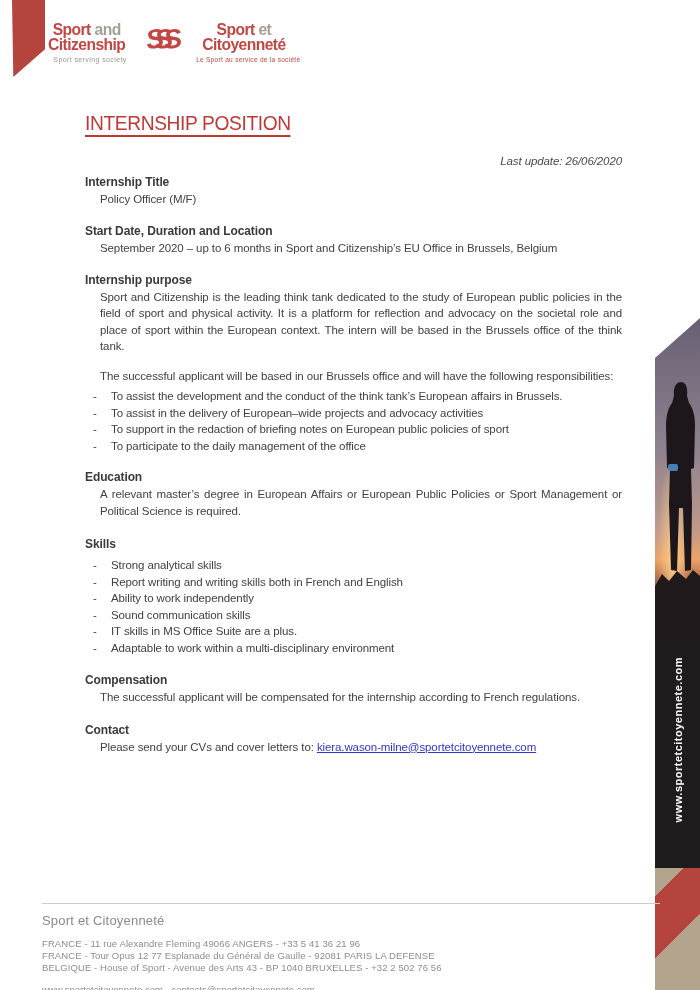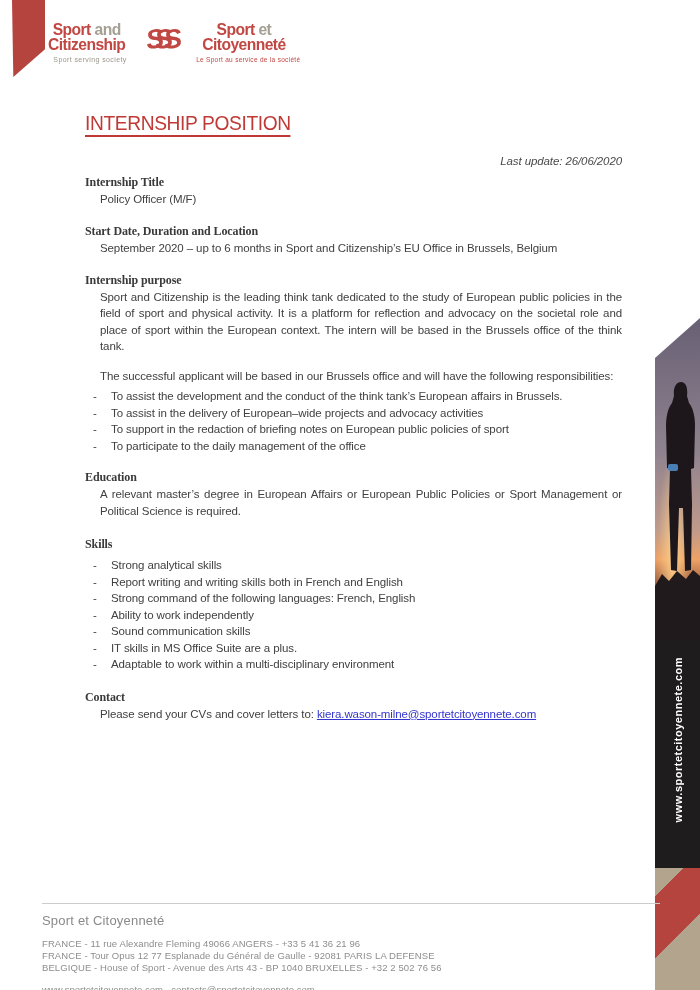--- a/index.html
+++ b/index.html
@@ -28,21 +28,21 @@
   .logo-fr{margin-top:6px;margin-left:8px;text-align:center;}
   .tagline-fr{font-size:6.5px;color:#c14743;margin-top:4px;letter-spacing:.3px;}
   
   .content{position:absolute;left:85px;top:112px;width:537px;font-size:11.5px;line-height:16.5px;letter-spacing:-0.1px;color:#414141;}
   .doc-title{
     display:inline-block;color:#bf3a36;font-size:20px;font-weight:400;letter-spacing:-0.4px;
     border-bottom:2px solid #bf3a36;padding-bottom:1px;line-height:22px;transform:scaleX(.96);transform-origin:left;
   }
   .last-update{text-align:right;font-style:italic;color:#4a4a4a;margin-top:16px;font-size:11.5px;}
   .sec{margin-top:15px;}
-  .sec h2{margin:0;font-size:12px;font-weight:bold;color:#3a3a3a;line-height:17px;letter-spacing:-0.1px;font-family:Liberation Serif, serif;}
+  .sec h2{margin:0;font-size:12px;font-weight:bold;color:#3a3a3a;line-height:17px;letter-spacing:-0.1px;}
   .sec .body{margin-left:15px;}
   .sec .body.just{text-align:justify;}
   .mt4{margin-top:4px;}.mt10{margin-top:10px;}.mt13{margin-top:13px;}
   .mt16{margin-top:16px;}.mt17{margin-top:17px;}
   ul.dash{list-style:none;margin:4px;padding:0;}
   ul.dash li{position:relative;padding-left:22px;line-height:16.5px;}
   ul.dash li::before{content:"-";position:absolute;left:4px;}
   .purpose-bullets{margin-left:40px;}
   .skills-bullets{margin-left:20px;}
   .skills-bullets li{line-height:17.4px;}
@@ -126,29 +126,32 @@
   <div class="sec">
     <h2>Education</h2>
     <div class="body just">A relevant master’s degree in European Affairs or European Public Policies or Sport Management or Political Science is required.</div>
   </div>
 
   <div class="sec mt17">
     <h2>Skills</h2>
     <ul class="dash skills-bullets">
       <li>Strong analytical skills</li>
       <li>Report writing and writing skills both in French and English</li>
-      <li>Strong command of the following languages: French, English</li>
       <li>Ability to work independently</li>
       <li>Sound communication skills</li>
       <li>IT skills in MS Office Suite are a plus.</li>
       <li>Adaptable to work within a multi-disciplinary environment</li>
     </ul>
   </div>
 
 
+  <div class="sec mt16">
+    <h2>Compensation</h2>
+    <div class="body indent-extra">The successful applicant will be compensated for the internship according to French regulations.</div>
+  </div>
 
   <div class="sec mt16">
     <h2>Contact</h2>
     <div class="body"><span>Please send your CVs and cover letters to: </span><a class="email-link">kiera.wason-milne@sportetcitoyennete.com</a></div>
   </div>
 
 </div>
 
 <div class="sidebar">
   <div class="sidebar-photo">

